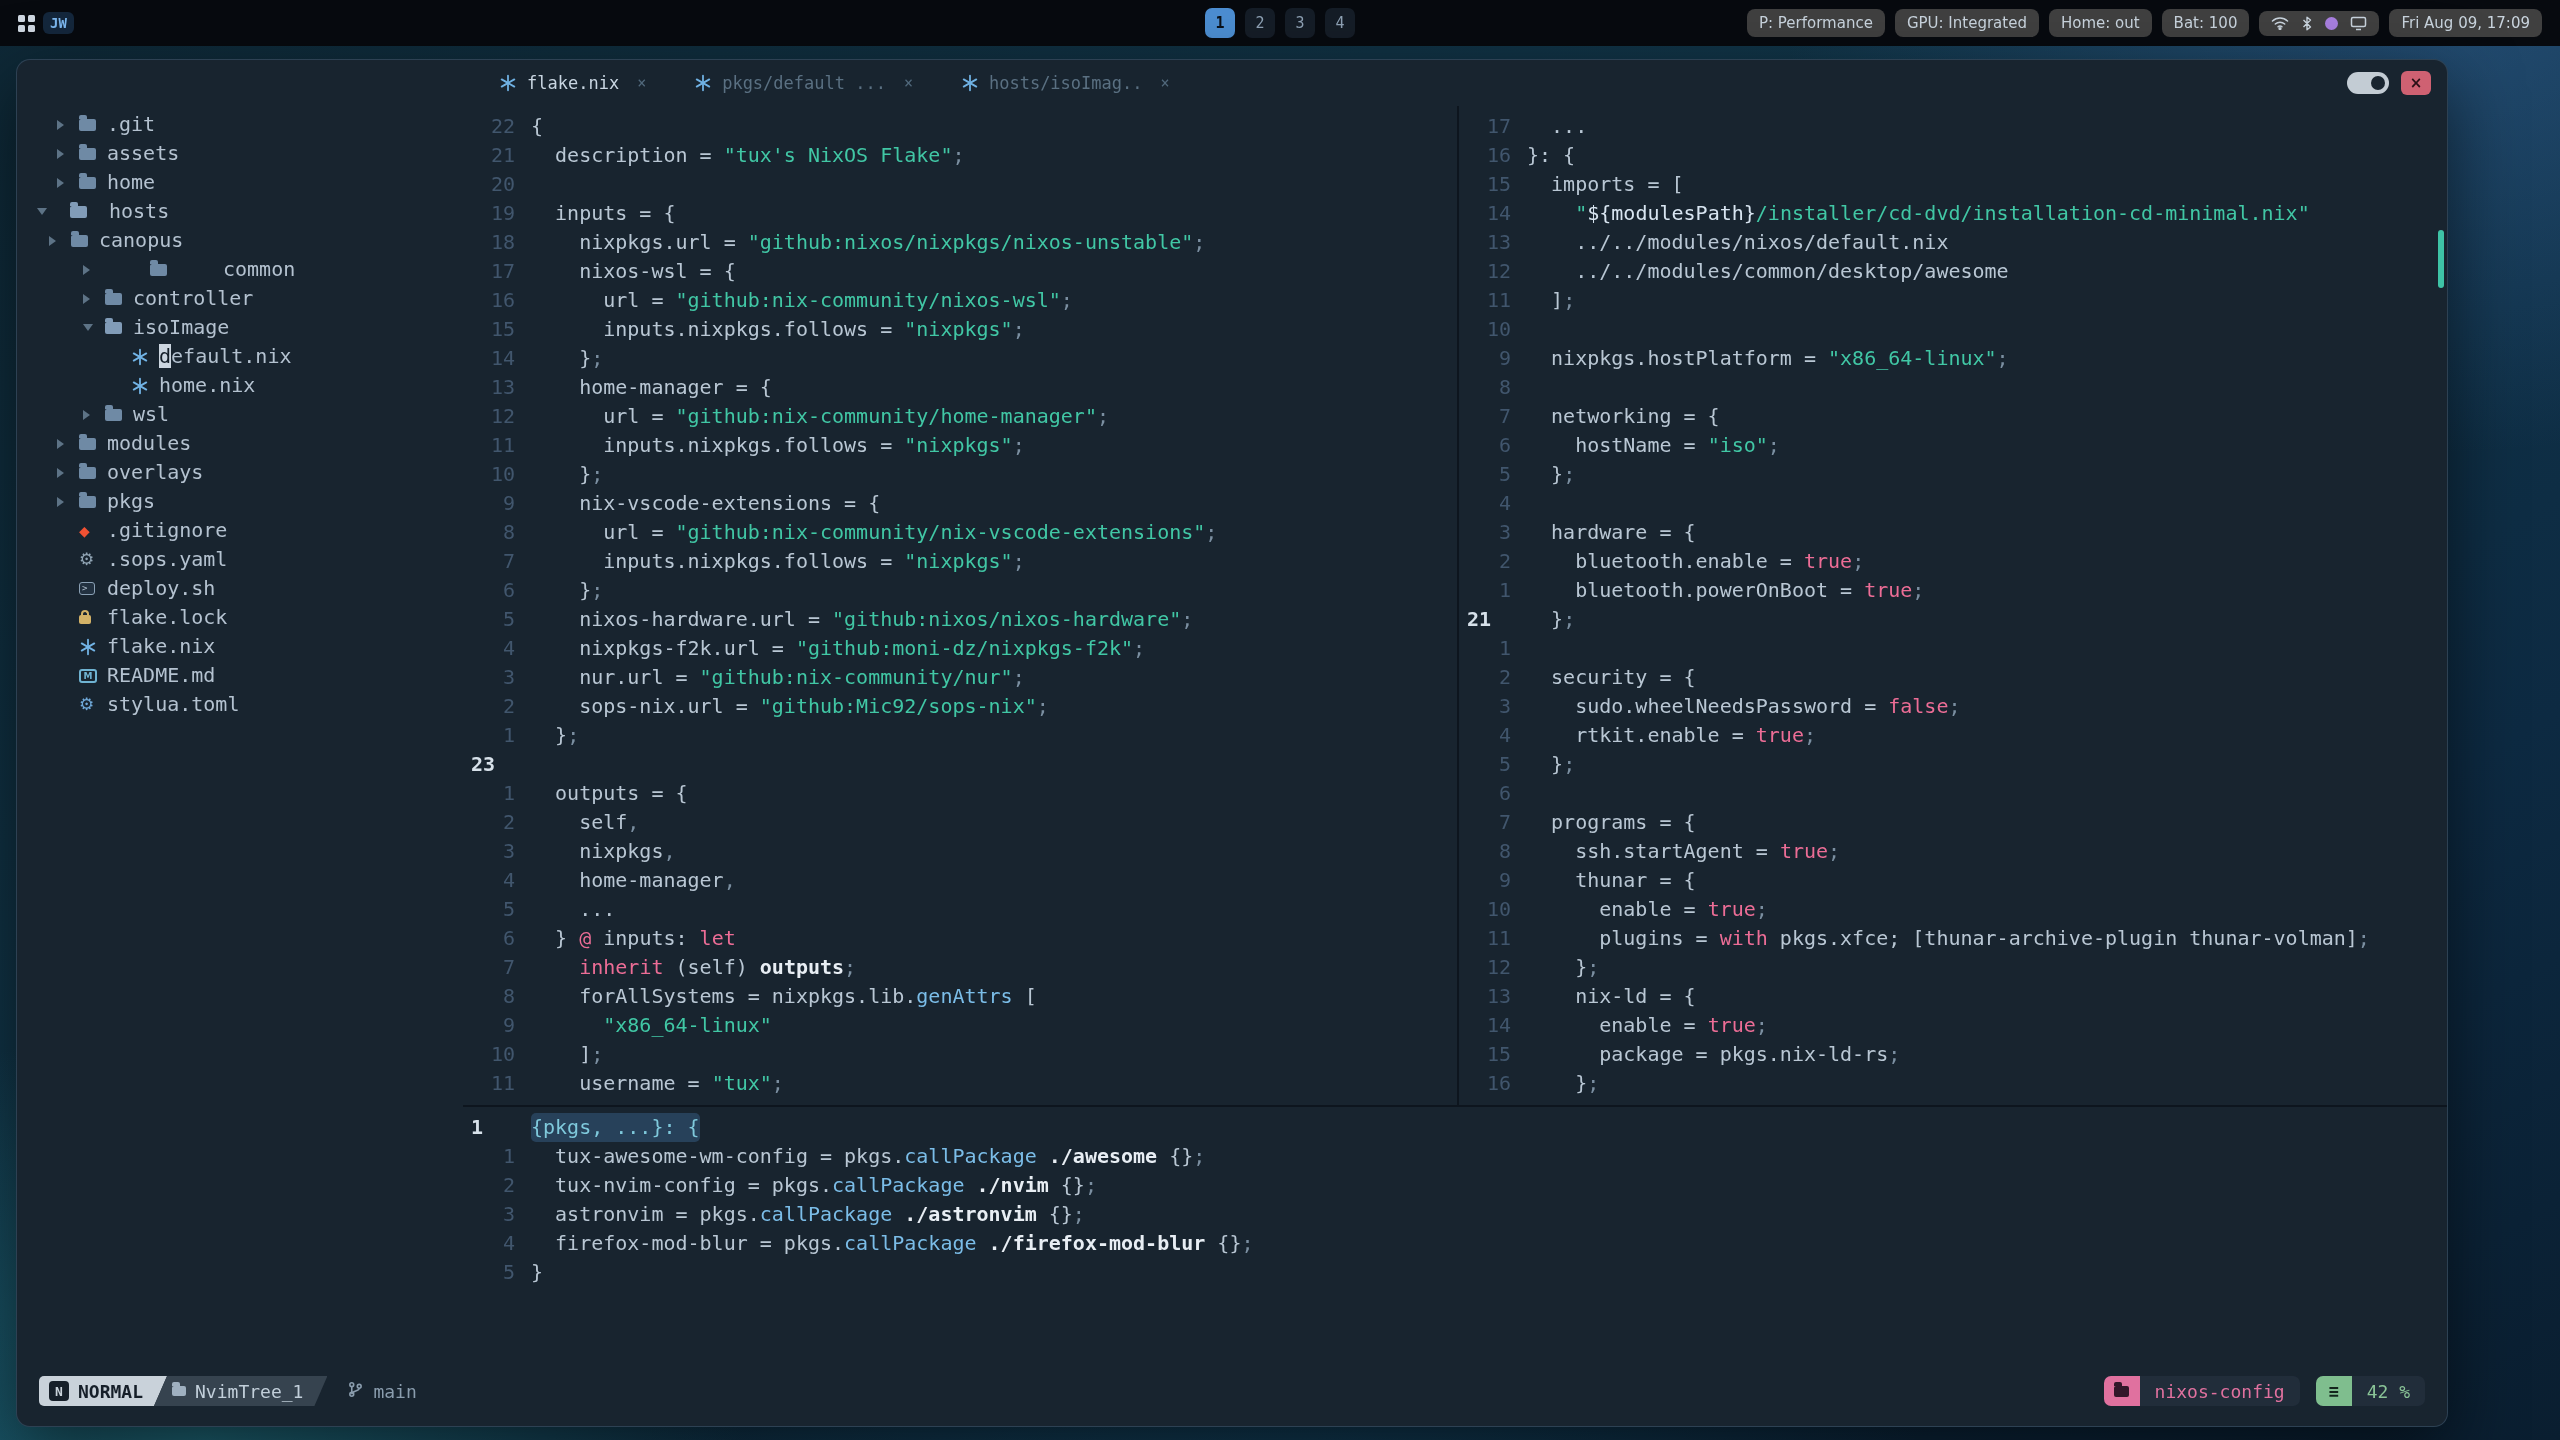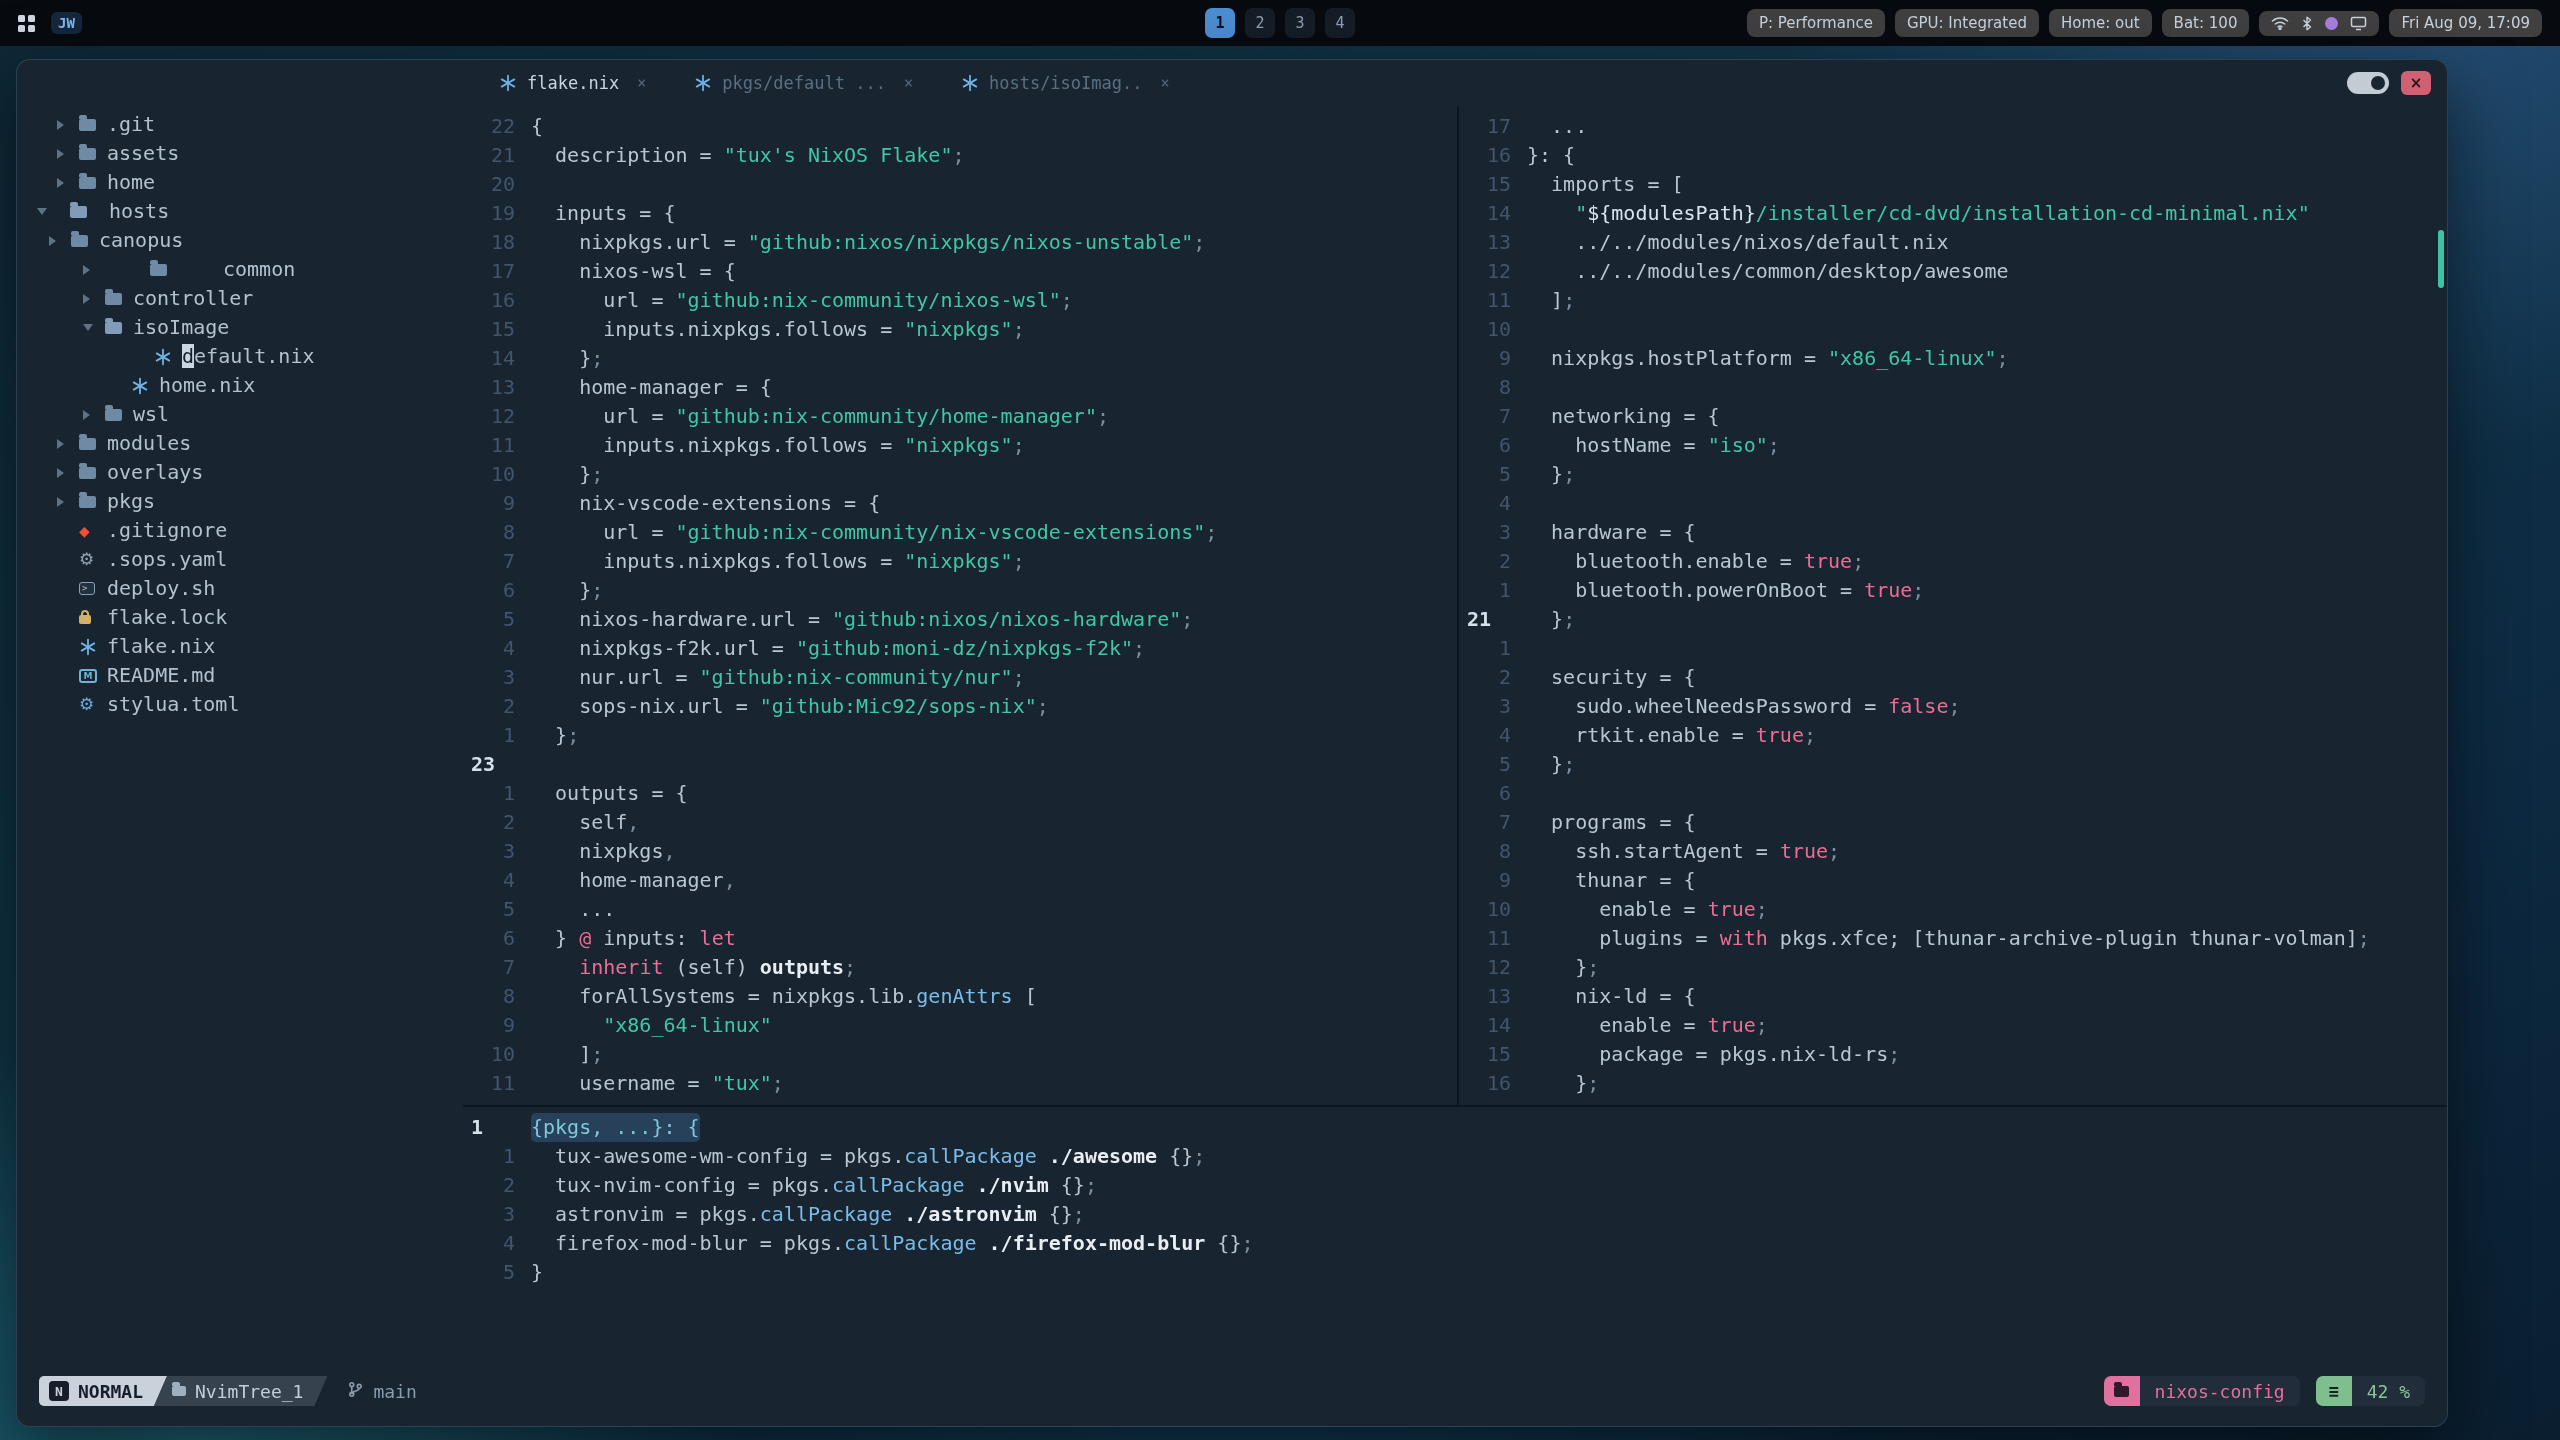--- a/index.html
+++ b/index.html
@@ -7,21 +7,21 @@
     font-family:"DejaVu Sans",sans-serif;
     background:
       radial-gradient(900px 700px at 8% 100%, rgba(46,160,170,.45), transparent 60%),
       radial-gradient(1200px 800px at 50% 115%, rgba(30,120,150,.35), transparent 60%),
       radial-gradient(1000px 700px at 95% 0%, rgba(70,120,190,.35), transparent 65%),
       radial-gradient(800px 600px at 70% 40%, rgba(40,90,140,.30), transparent 60%),
       linear-gradient(150deg,#0e2836 0%,#11364a 45%,#0d2a42 75%,#0a1e30 100%);
   }
   
   .topbar{position:absolute;top:0;left:0;right:0;height:46px;background:#070a0f;display:flex;align-items:center;padding:0 18px;box-sizing:border-box;color:#c9d4de;font-size:15px;}
-  .tb-left{display:flex;align-items:center;gap:16px;}
+  .tb-left{display:flex;align-items:center;gap:8px;}
   .launcher{display:grid;grid-template-columns:7px 7px;grid-gap:3px;gap:3px;cursor:pointer;}
   .launcher i{width:7px;height:7px;background:#cfd8e2;border-radius:1.5px;display:block;}
   .appbadge{background:#14273c;color:#7db8f0;font-weight:bold;font-size:14px;padding:3px 7px;border-radius:6px;font-family:"DejaVu Sans Mono",monospace;}
   .workspaces{position:absolute;left:50%;top:50%;transform:translate(-50%,-50%);display:flex;gap:10px;}
   .ws{width:30px;height:30px;border-radius:7px;background:#151d27;color:#8fa2b5;display:flex;align-items:center;justify-content:center;font:15px "DejaVu Sans Mono",monospace;cursor:pointer;}
   .ws.active{background:#4c8ed2;color:#0a1119;font-weight:bold;}
   .tb-right{margin-left:auto;display:flex;align-items:center;gap:10px;}
   .pill{background:#404040;border-radius:8px;padding:5px 12px;font-size:15px;color:#c9d4de;white-space:nowrap;}
   .pills{display:flex;gap:10px;}
   .icons{display:flex;align-items:center;gap:12px;}
@@ -262,21 +262,21 @@
         </div>
         <div class="trow" style="padding-left: 66px;">
           <span class="chevwrap">
             <span class="chev open"></span>
           </span>
           <span class="ticon">
             <span class="fold open"></span>
           </span>
           <span class="tlabel">isoImage</span>
         </div>
-        <div class="trow" style="padding-left: 115px;">
+        <div class="trow" style="padding-left: 92px;">
           <span class="chevwrap"></span>
           <span class="ticon">
             <svg width="18" height="18" viewBox="0 0 16 16" style="display:block">
               <g stroke="#72b4e6" stroke-width="1.6" stroke-linecap="round">
                 <line x1="8" y1="1.5" x2="8" y2="14.5"></line>
                 <line x1="2.4" y1="4.8" x2="13.6" y2="11.2"></line>
                 <line x1="2.4" y1="11.2" x2="13.6" y2="4.8"></line>
               </g>
             </svg>
           </span>

